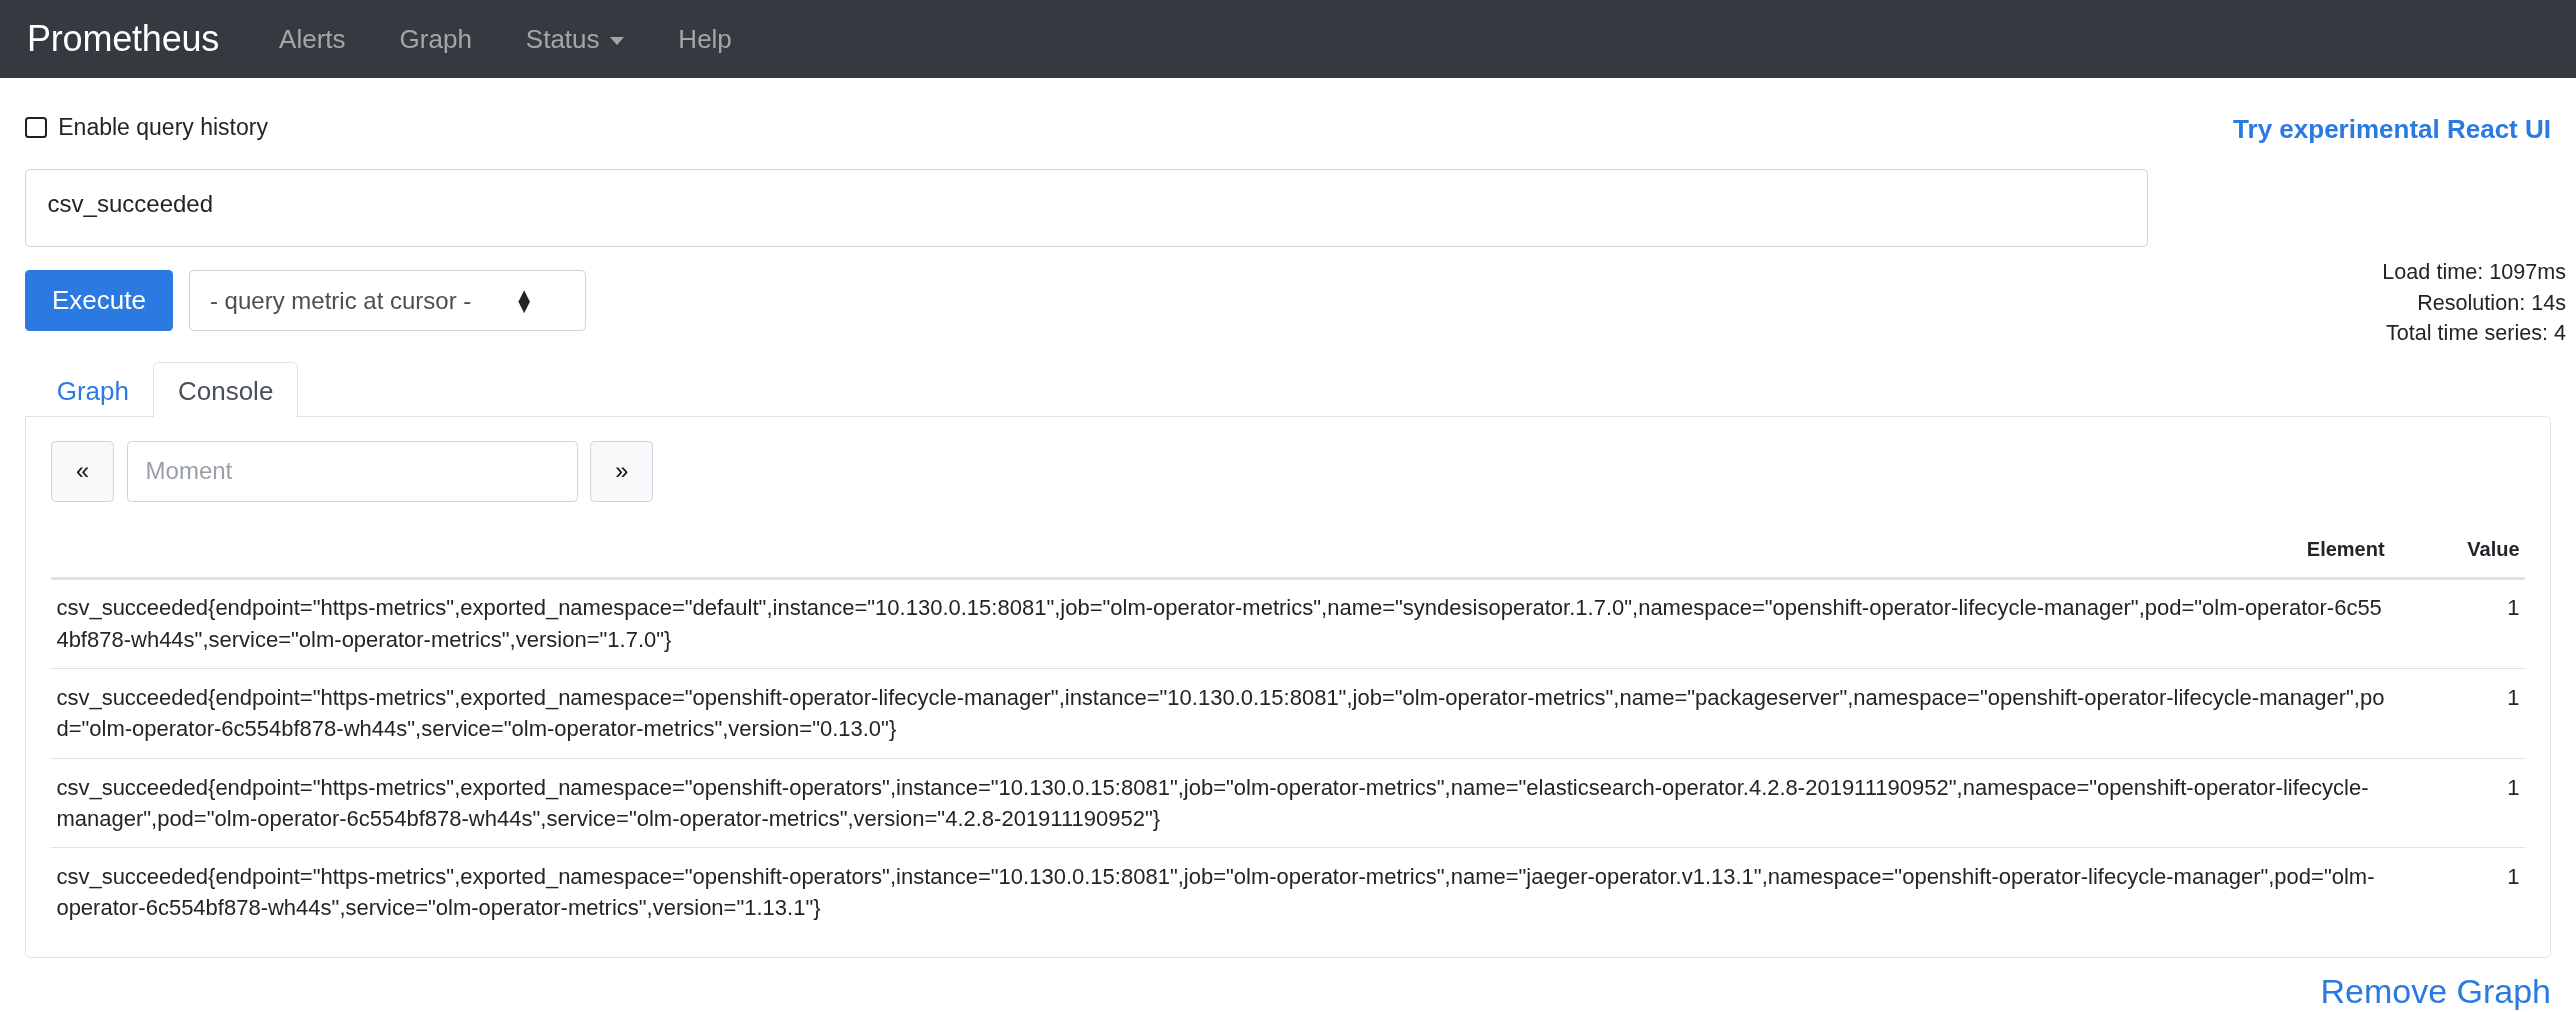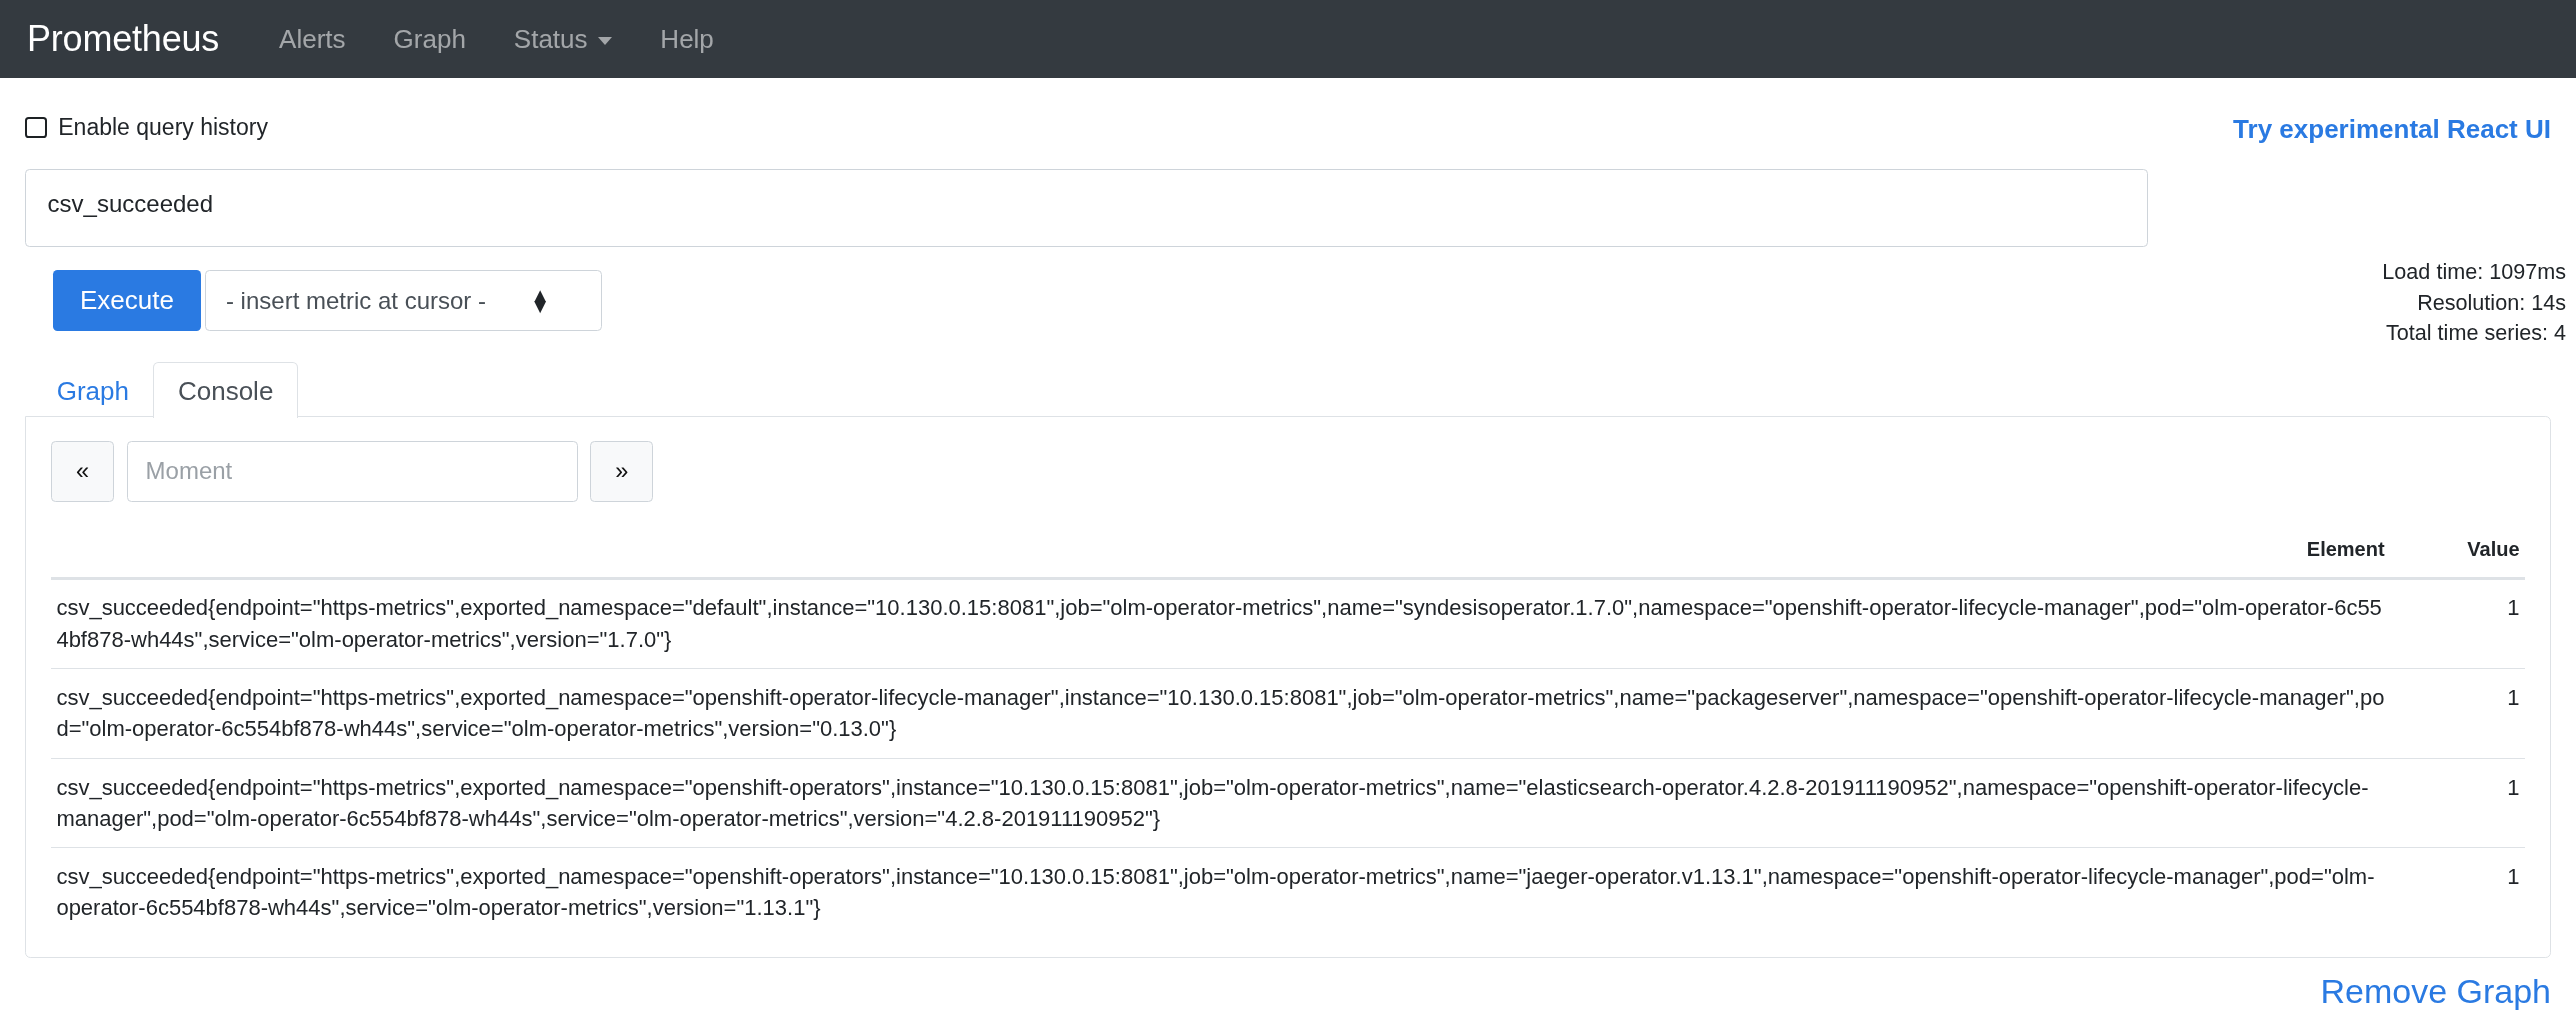--- a/index.html
+++ b/index.html
@@ -23,21 +23,21 @@
     padding: 0 27px;
   }
   .brand {
     color: #ffffff;
     font-size: 36px;
     font-weight: 400;
     letter-spacing: -0.2px;
     margin-right: 40px;
     white-space: nowrap;
   }
-  .nav-links { display: flex; align-items: center; gap: 8px; }
+  .nav-links { display: flex; align-items: center; gap: 14px; }
   .nav-link {
     color: rgba(255,255,255,0.55);
     font-size: 26px;
     padding: 0 20px;
     white-space: nowrap;
     cursor: pointer;
     display: flex;
     align-items: center;
   }
   .caret {
@@ -114,22 +114,21 @@
     display: block;
     overflow: hidden;
     line-height: 1.2;
   }
 
   
   .controls {
     display: flex;
     align-items: center;
     margin-top: 23.5px;
-    gap: 4px;
-    margin-left: 28px;
+    gap: 16px;
   }
   .btn-execute {
     background: #2c7be5;
     background: #2a7ae2;
     color: #fff;
     border: none;
     border-radius: 4.5px;
     font-size: 26px;
     font-family: "Liberation Sans", sans-serif;
     padding: 0 27px;
@@ -314,21 +313,21 @@
     <div>Load time: 1097ms</div>
     <div>Resolution: 14s</div>
     <div>Total time series: 4</div>
   </div>
 
   <textarea class="query-area" rows="1" placeholder="Expression (press Shift+Enter for newlines)" style="">csv_succeeded</textarea>
 
   <div class="controls">
     <button class="btn-execute">Execute</button>
     <div class="metric-select">
-      <span>- insert metric at cursor -</span>
+      <span>- query metric at cursor -</span>
       <span class="sel-arrows">
         <span>▲</span>
           <span>▼</span>
       </span>
     </div>
   </div>
 
   <div class="tabs">
     <div class="tab">
       <span>Graph</span>

